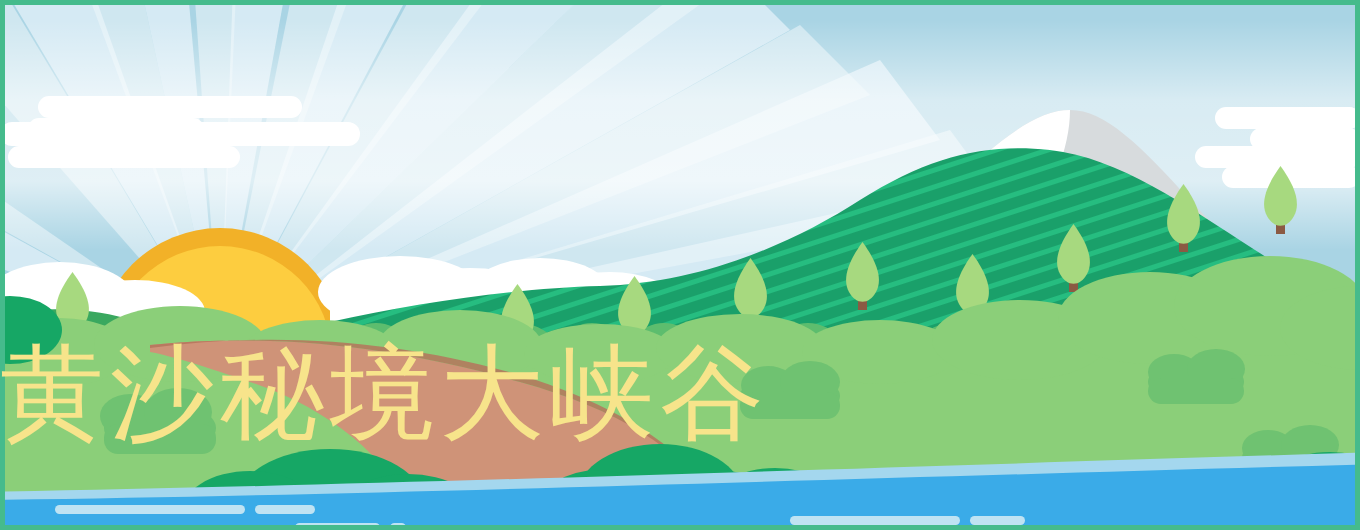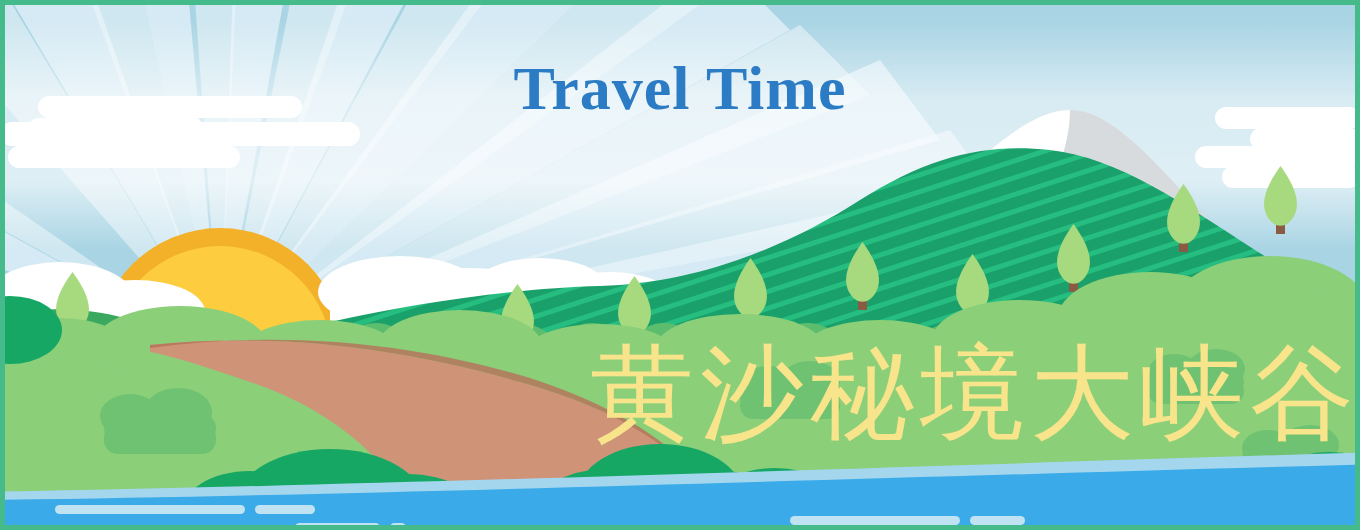--- a/index.html
+++ b/index.html
@@ -42,21 +42,21 @@
     letter-spacing: 1px;
     color: #2b7cc4;
     line-height: 1;
     white-space: nowrap;
   }
   #title-cn {
     position: absolute;
     left: 0;
     right: 0;
     top: 341px;
-    text-align: right;
+    text-align: left;
     font-family: "DejaVu Sans", "Liberation Sans", sans-serif;
     font-weight: 400;
     font-size: 104px;
     line-height: 1;
     letter-spacing: 6px;
     color: #f7e48b;
     white-space: nowrap;
   }
 </style>
 </head>
@@ -340,17 +340,16 @@
           <rect x="1310" y="526" width="16" height="9" rx="4.5"></rect>
         </g>
       </g>
 
     </g>
 
     <rect x="2.5" y="2.5" width="1355" height="525" fill="none" stroke="#45bb8c" stroke-width="5"></rect>
   </svg>
 
   <div class="txt-layer">
-    <div id="title-en">Travel Time</div>
     <div id="title-cn">黄沙秘境大峡谷</div>
   </div>
 
 </div>
 
 </body></html>

